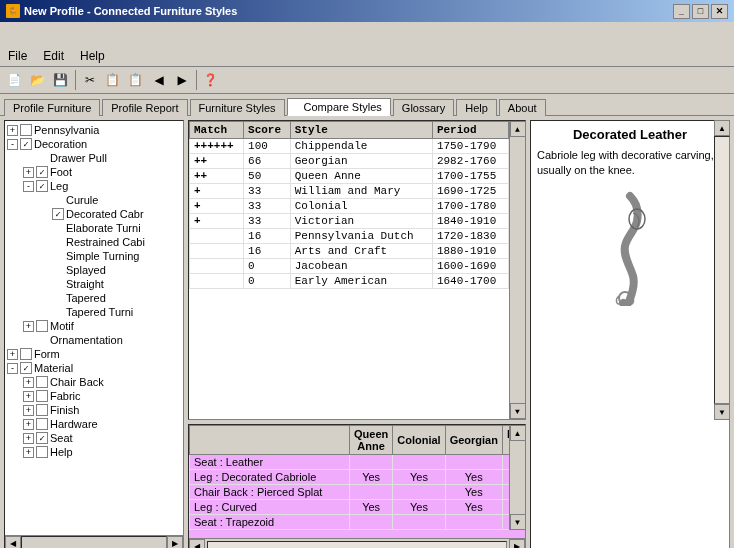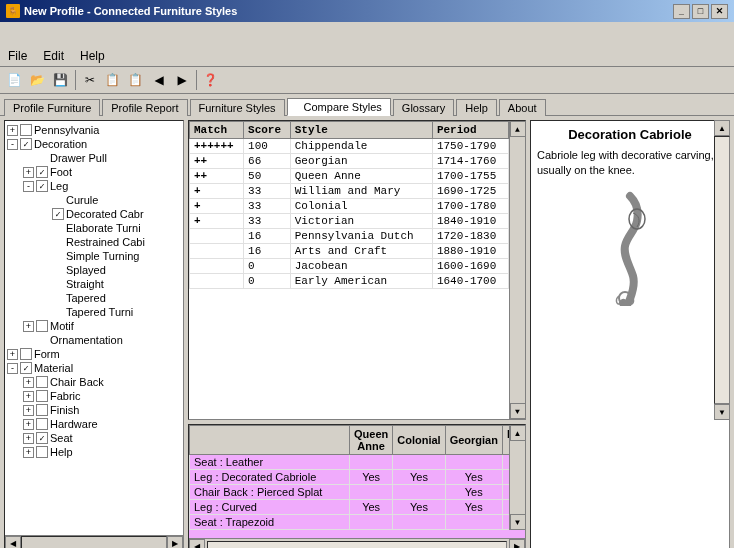--- a/index.html
+++ b/index.html
@@ -345,21 +345,21 @@
                 <tr>
     <td style="font-weight:bold;">++++++</td>
     <td>100</td>
     <td>Chippendale</td>
     <td>1750-1790</td>
   </tr>
                 <tr>
     <td style="font-weight:bold;">++</td>
     <td>66</td>
     <td>Georgian</td>
-    <td>1714-1760</td>
+    <td>2982-1760</td>
   </tr>
                 <tr>
     <td style="font-weight:bold;">++</td>
     <td>50</td>
     <td>Queen Anne</td>
     <td>1700-1755</td>
   </tr>
                 <tr>
     <td style="font-weight:bold;">+</td>
     <td>33</td>
@@ -481,21 +481,21 @@
       <div style="height:16px; background:#d4d0c8; border-top:1px solid #808080; display:flex; align-items:center;">
         <div style="width:16px;height:16px;border:1px solid #808080;display:flex;align-items:center;justify-content:center;cursor:pointer;font-size:8px;">◀</div>
         <div style="flex:1;height:12px;background:#e8e4dc;border:1px inset #808080; margin: 0 2px;"></div>
         <div style="width:16px;height:16px;border:1px solid #808080;display:flex;align-items:center;justify-content:center;cursor:pointer;font-size:8px;">▶</div>
       </div>
     </div>
 
   </div>
 
   <div class="right-panel">
-    <div class="detail-title">Decoration Cabriole</div>
+    <div class="detail-title">Decorated Leather</div>
     <div class="detail-desc">Cabriole leg with decorative carving, usually on the knee.</div>
 
     <div class="leg-image">
       <svg width="70" height="115" viewBox="0 0 70 115">
 
         <path d="M35,5 C38,8 45,15 42,30 C40,40 32,45 30,55 C28,65 35,75 38,85 C40,92 38,100 35,108 C33,114 30,116 28,112" fill="none" stroke="#888" stroke-width="8" stroke-linecap="round"></path>
 
         <ellipse cx="42" cy="28" rx="8" ry="10" fill="none" stroke="#666" stroke-width="1.5"></ellipse>
         <path d="M38,22 C44,24 46,30 42,36" fill="none" stroke="#666" stroke-width="1"></path>
 

